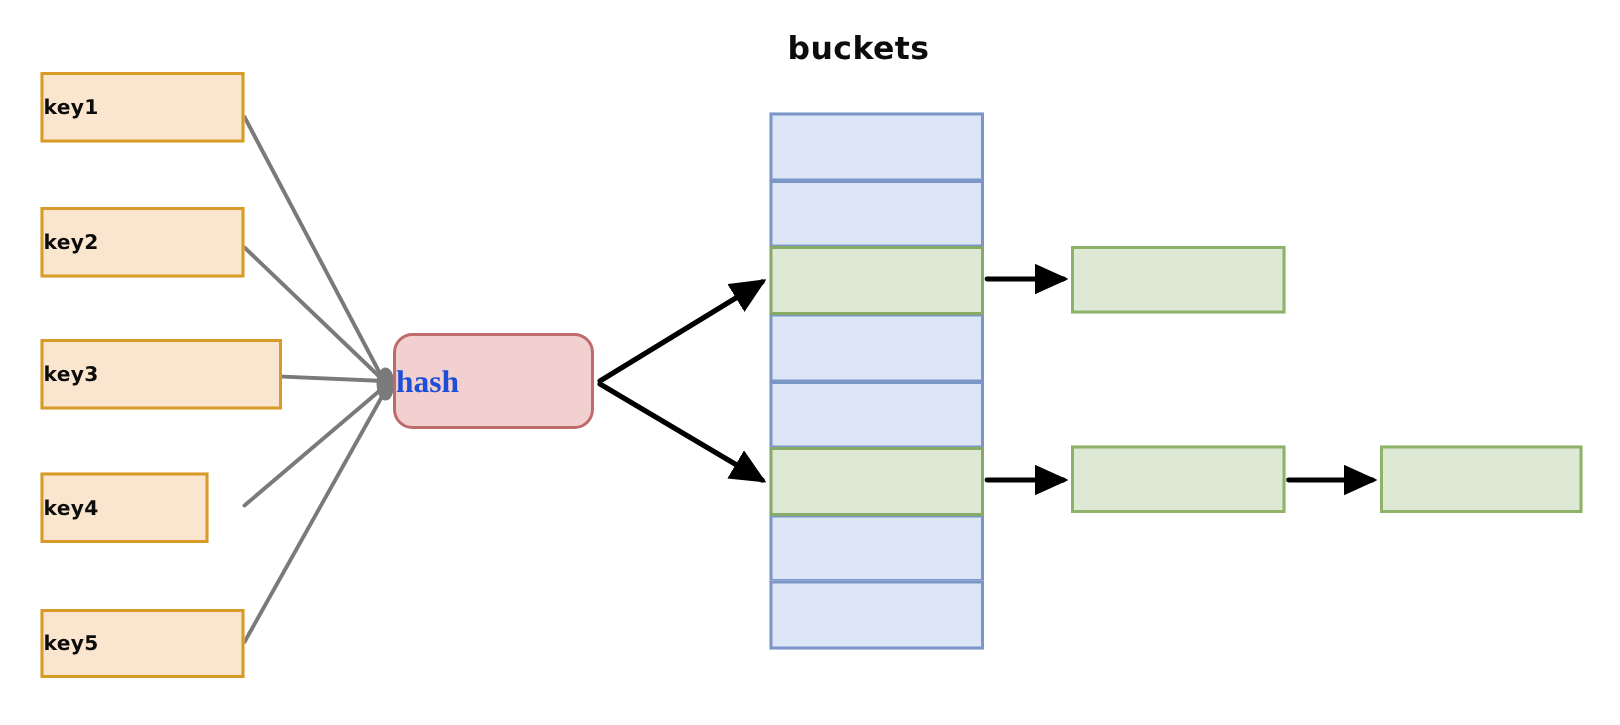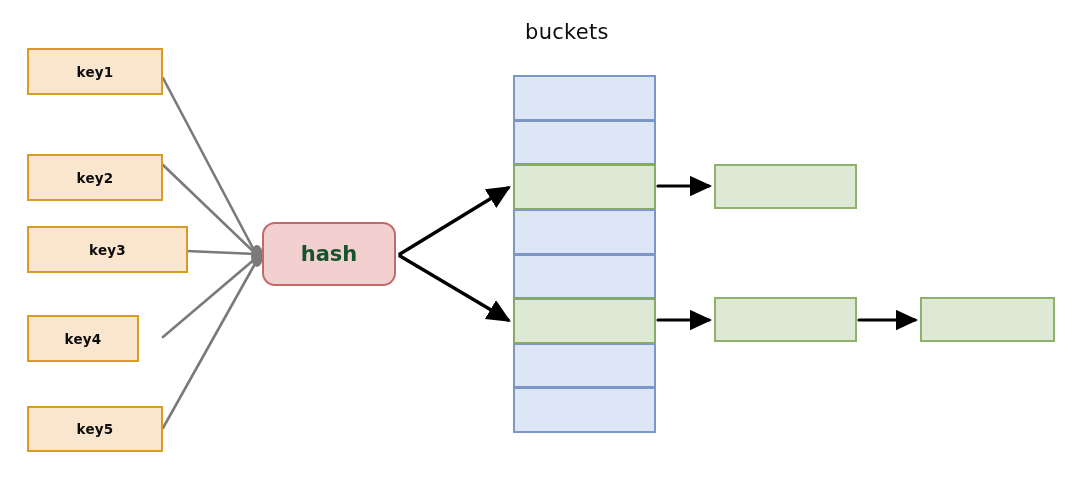--- a/index.html
+++ b/index.html
@@ -23,38 +23,38 @@
     top: 0;
     width: 1080px;
     height: 483px;
     pointer-events: none;
   }
   .node {
     position: absolute;
     box-sizing: border-box;
     display: flex;
     align-items: center;
-    justify-content: center;
     text-align: center;
   }
   .key-box {
     background: #fae5ce;
     border: 2.5px solid #d79b27;
     color: #0c0c0c;
     font-size: 13.5px;
     font-weight: bold;
     letter-spacing: 0.2px;
   }
   .hash-box {
     background: #f2d0d0;
     border: 2.5px solid #c06b6b;
     border-radius: 13px;
-    color: #14532d;
+    color: #1d4ed8;
     font-size: 21px;
     font-weight: bold;
+    font-family: Liberation Serif, serif;
   }
   .bucket-cell {
     position: absolute;
     box-sizing: border-box;
     left: 0;
     width: 143px;
   }
   .bucket-blue {
     background: #dce6f7;
     border: 2px solid #7c96c8;
@@ -70,21 +70,21 @@
     width: 143px;
     height: 357px;
   }
   .chain-node {
     background: #dde8d5;
     border: 2.5px solid #8fb26b;
   }
   .title {
     position: absolute;
     color: #0c0c0c;
-    font-weight: normal;
+    font-weight: bold;
     font-size: 21px;
     letter-spacing: 0.3px;
     white-space: nowrap;
   }
 </style>
 </head>
 <body>
 
 <div id="canvas">
 
@@ -114,21 +114,21 @@
         <ellipse cx="257" cy="256" rx="6" ry="11" fill="#7a7a7a"></ellipse>
       </g>
   </svg>
 
   <div class="title" style="left: 525px; top: 20px;">buckets</div>
 
   <div id="keys-layer">
       <div class="node key-box" style="left: 27px; top: 48px; width: 136px; height: 47px;">
         <span>key1</span>
       </div>
-      <div class="node key-box" style="left: 27px; top: 154px; width: 136px; height: 47px;">
+      <div class="node key-box" style="left: 27px; top: 138px; width: 136px; height: 47px;">
         <span>key2</span>
       </div>
       <div class="node key-box" style="left: 27px; top: 226px; width: 161px; height: 47px;">
         <span>key3</span>
       </div>
       <div class="node key-box" style="left: 27px; top: 315px; width: 112px; height: 47px;">
         <span>key4</span>
       </div>
       <div class="node key-box" style="left: 27px; top: 406px; width: 136px; height: 46px;">
         <span>key5</span>

